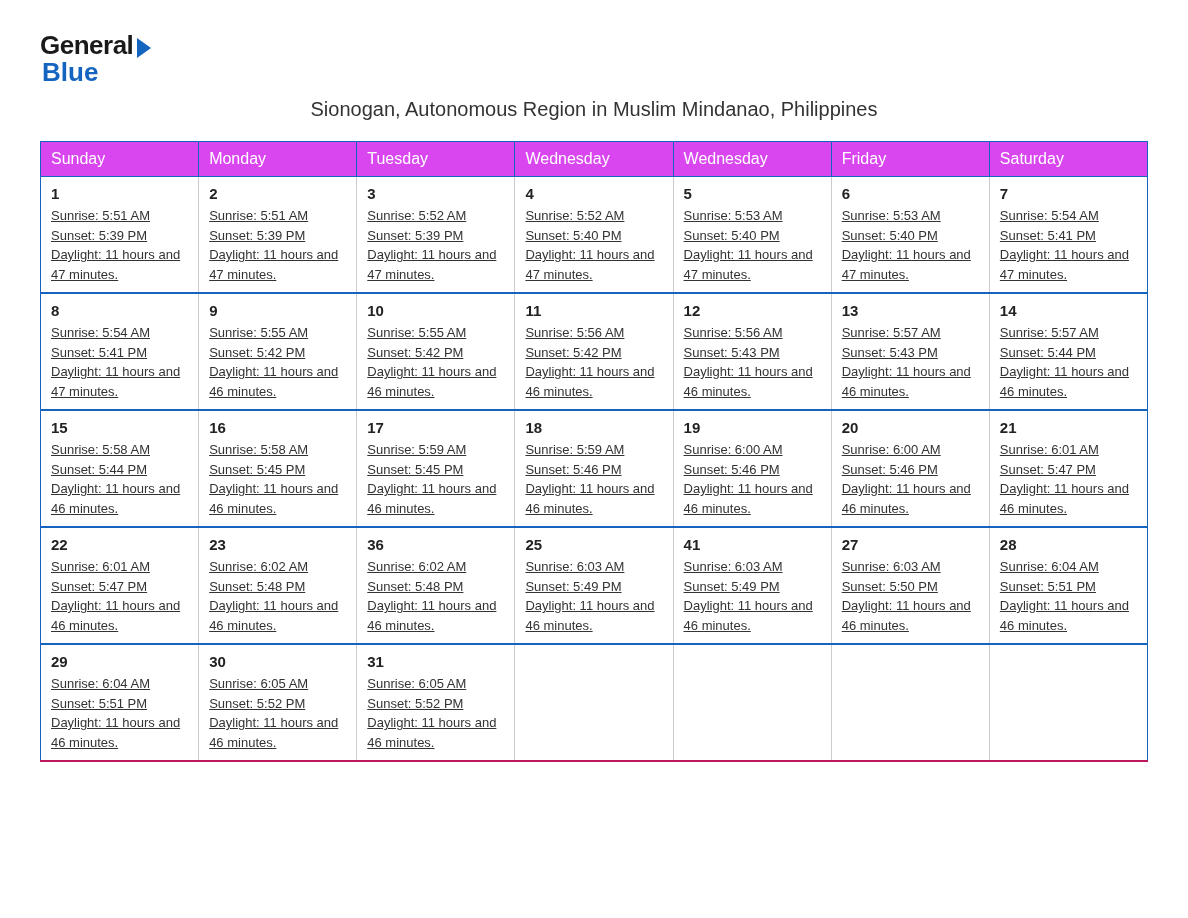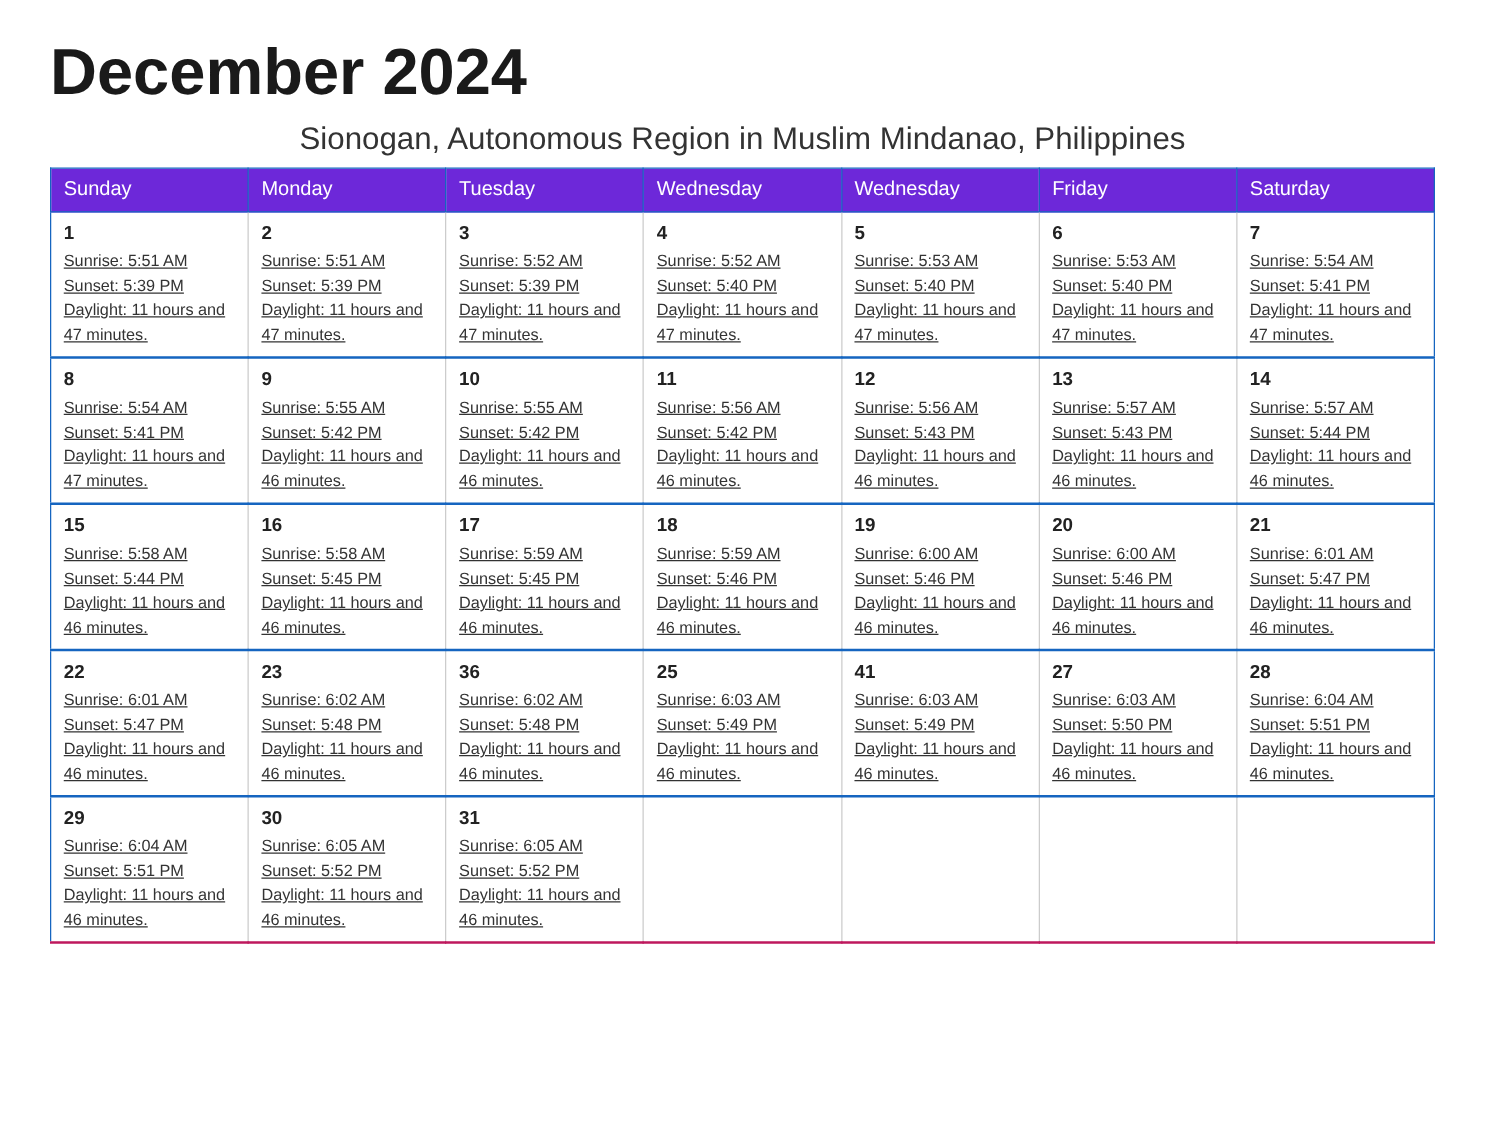--- a/index.html
+++ b/index.html
@@ -49,32 +49,32 @@
     }
     .page-title {
       font-size: 52px;
       font-weight: bold;
       color: #1a1a1a;
       text-align: right;
       line-height: 1.1;
     }
     .subtitle {
       text-align: center;
-      font-size: 25px;
+      font-size: 20px;
       color: #333;
-      margin-bottom: 8px;
+      margin-bottom: 20px;
       font-style: normal;
     }
     table {
       width: 100%;
       border-collapse: collapse;
       table-layout: fixed;
     }
     thead tr {
-      background-color: #6d28d9;
+      background-color: #d946ef;
       margin-left: 28px;
     }
     thead th {
       color: #fff;
       font-size: 16px;
       font-weight: normal;
       padding: 8px 10px;
       text-align: left;
       border: 1px solid #1565c0;
     }
@@ -113,21 +113,27 @@
       border-bottom: 2px solid #be185d;
     }
     .empty-cell {
       background: #fff;
     }
   </style>
 </head>
 <body>
 
 <div class="header-section">
-  <h1 class="page-title">December 2024</h1>
+  <div class="logo">
+    <div class="logo-top">
+      <span class="logo-general">General</span>
+      <div class="logo-arrow"></div>
+    </div>
+    <span class="logo-blue">Blue</span>
+  </div>
 </div>
 
 <p class="subtitle">Sionogan, Autonomous Region in Muslim Mindanao, Philippines</p>
 
 <table>
   <thead>
     <tr>
     <th>Sunday</th>
         <th>Monday</th>
         <th>Tuesday</th>

